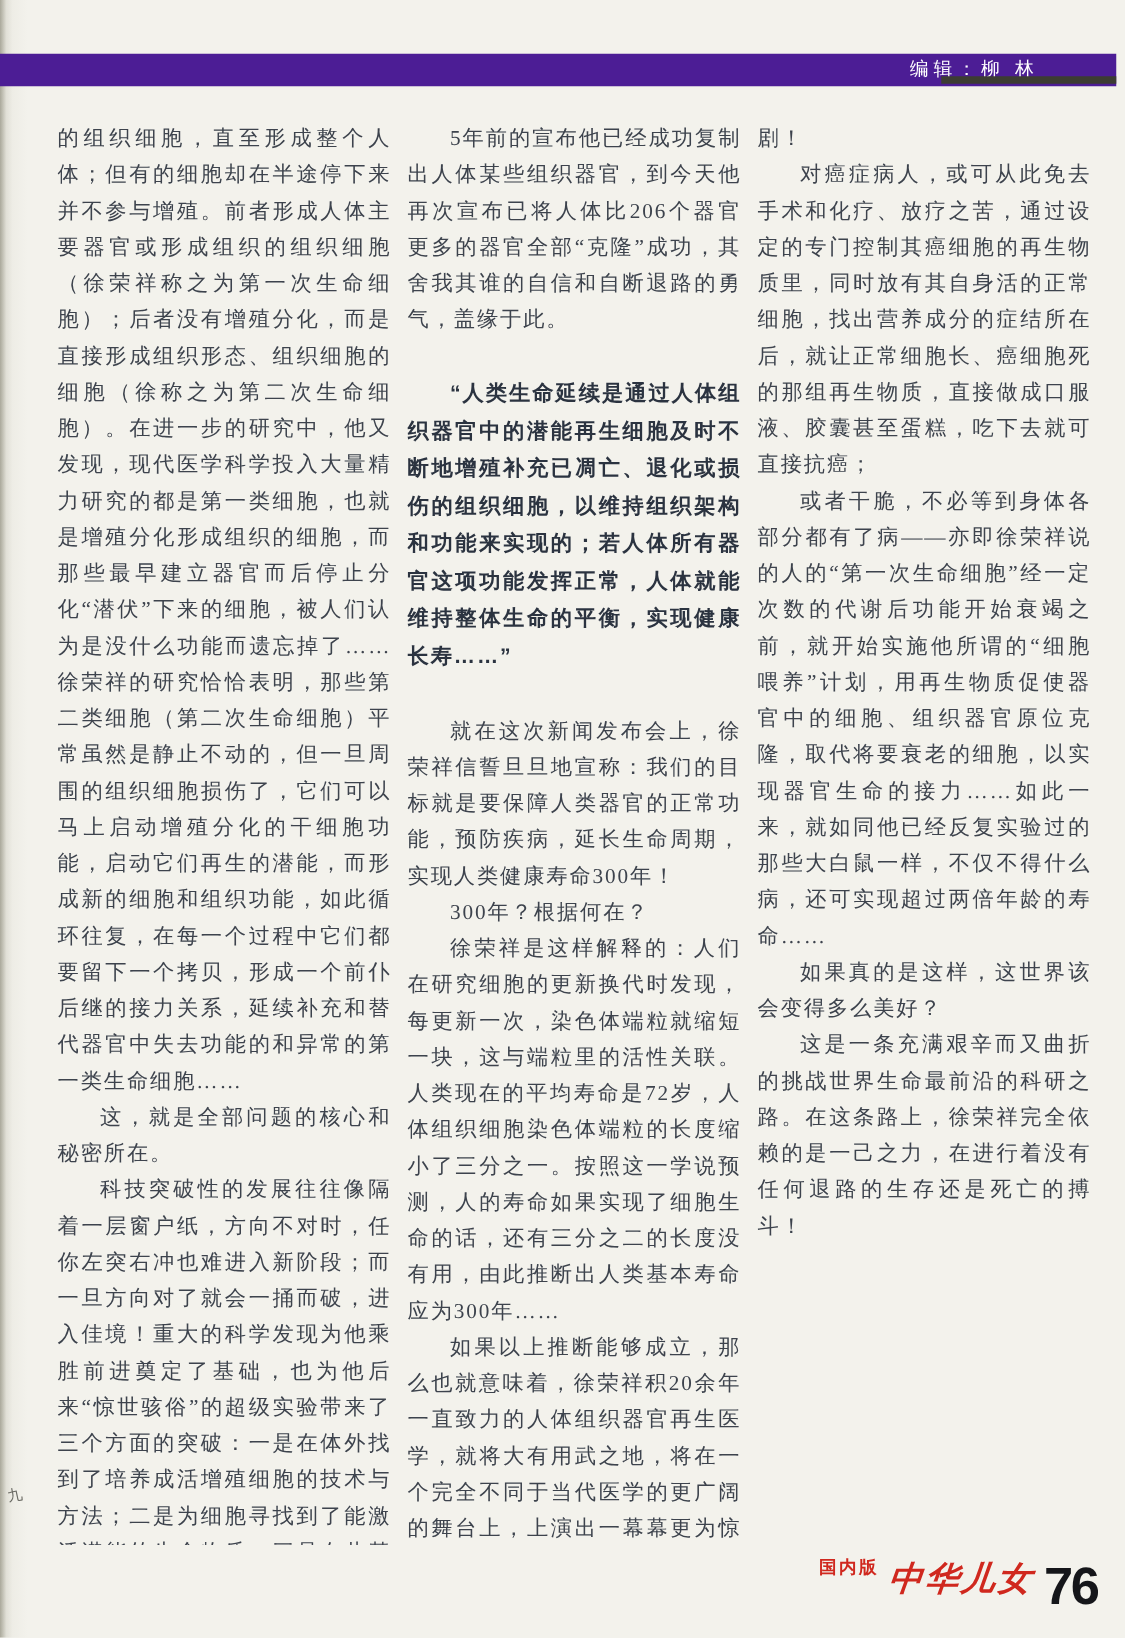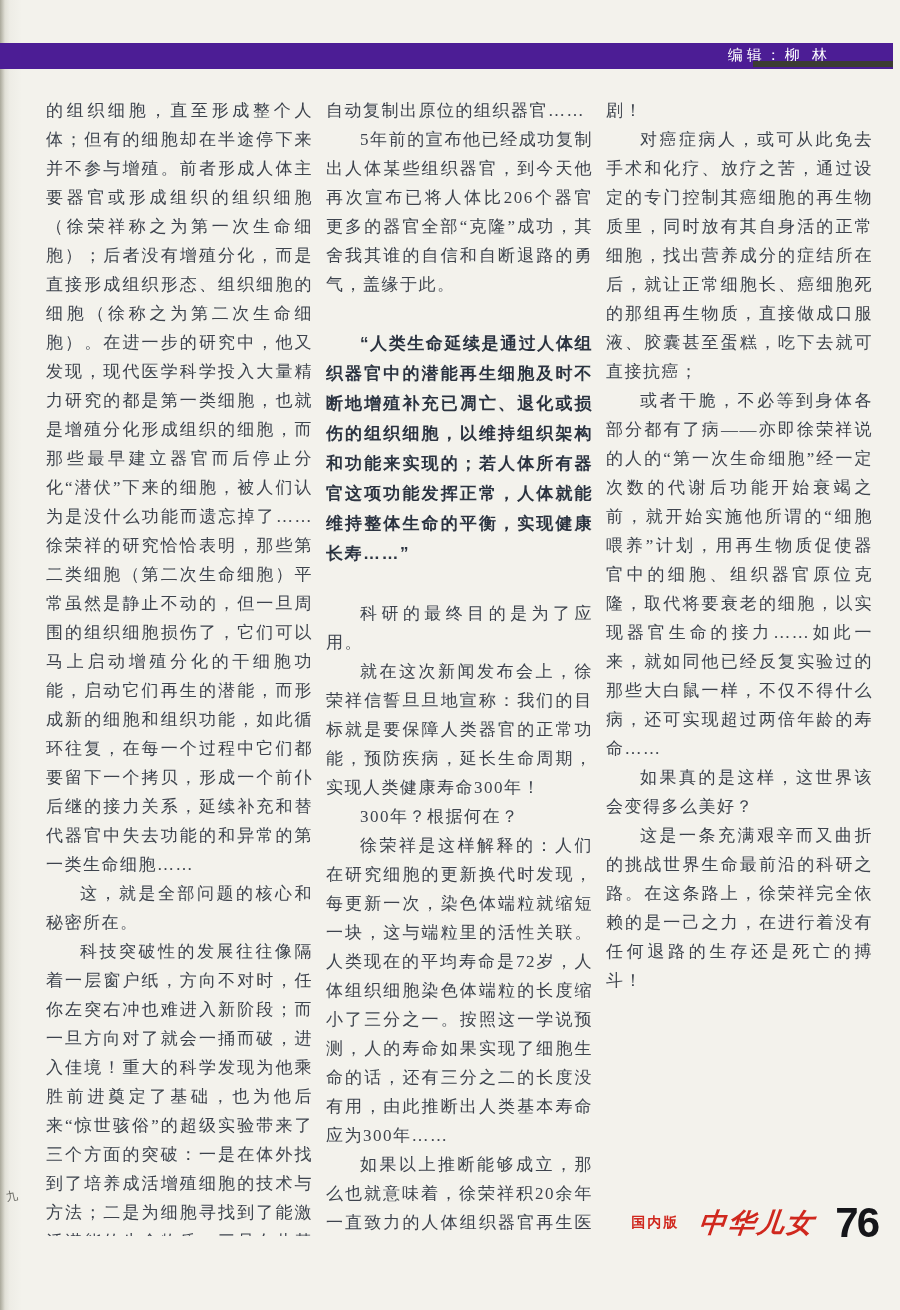--- a/index.html
+++ b/index.html
@@ -50,22 +50,22 @@
     line-height:30px;
   }
   .col p.gap{margin-top:30px;}
   .col p.gap-after{margin-bottom:30px;}
   .margin-mark{
     position:absolute;left:6px;top:1188px;
     font-size:12px;color:#6a6a64;
     transform:rotate(-12deg);
   }
   .footer{
-    position:absolute;right:22px;top:1199px;
-    display:flex;align-items:center;gap:20px;
+    position:absolute;right:22px;top:1245px;
+    display:flex;align-items:flex-start;gap:8px;
   }
   .edition-label{
     color:#d0281e;font-weight:bold;
     font-family:"Liberation Sans", sans-serif;
     font-size:14px;letter-spacing:2px;
   }
   .magazine-logo{
     color:#d0281e;
     font-size:27px;
     font-style:italic;
@@ -91,24 +91,22 @@
   <div class="header-underline"></div>
 </div>
 
 <div class="columns">
   <div class="col">
       <p class="">的组织细胞，直至形成整个人体；但有的细胞却在半途停下来并不参与增殖。前者形成人体主要器官或形成组织的组织细胞（徐荣祥称之为第一次生命细胞）；后者没有增殖分化，而是直接形成组织形态、组织细胞的细胞（徐称之为第二次生命细胞）。在进一步的研究中，他又发现，现代医学科学投入大量精力研究的都是第一类细胞，也就是增殖分化形成组织的细胞，而那些最早建立器官而后停止分化“潜伏”下来的细胞，被人们认为是没什么功能而遗忘掉了……徐荣祥的研究恰恰表明，那些第二类细胞（第二次生命细胞）平常虽然是静止不动的，但一旦周围的组织细胞损伤了，它们可以马上启动增殖分化的干细胞功能，启动它们再生的潜能，而形成新的细胞和组织功能，如此循环往复，在每一个过程中它们都要留下一个拷贝，形成一个前仆后继的接力关系，延续补充和替代器官中失去功能的和异常的第一类生命细胞……</p>
       <p class="indent">这，就是全部问题的核心和秘密所在。</p>
       <p class="indent">科技突破性的发展往往像隔着一层窗户纸，方向不对时，任你左突右冲也难进入新阶段；而一旦方向对了就会一捅而破，进入佳境！重大的科学发现为他乘胜前进奠定了基础，也为他后来“惊世骇俗”的超级实验带来了三个方面的突破：一是在体外找到了培养成活增殖细胞的技术与方法；二是为细胞寻找到了能激活潜能的生命物质；三是在此基础上设定出符合生命规律的程序——让原位的组织细胞在体外按照他设定的程序，按照细胞的遗传特性，</p>
     </div>
   <div class="col">
-      <p class="">自动复制出原位的组织器官……</p>
       <p class="indent">5年前的宣布他已经成功复制出人体某些组织器官，到今天他再次宣布已将人体比206个器官更多的器官全部“克隆”成功，其舍我其谁的自信和自断退路的勇气，盖缘于此。</p>
       <p class="indent quote gap gap-after">“人类生命延续是通过人体组织器官中的潜能再生细胞及时不断地增殖补充已凋亡、退化或损伤的组织细胞，以维持组织架构和功能来实现的；若人体所有器官这项功能发挥正常，人体就能维持整体生命的平衡，实现健康长寿……”</p>
-      <p class="indent">科研的最终目的是为了应用。</p>
       <p class="indent">就在这次新闻发布会上，徐荣祥信誓旦旦地宣称：我们的目标就是要保障人类器官的正常功能，预防疾病，延长生命周期，实现人类健康寿命300年！</p>
       <p class="indent">300年？根据何在？</p>
       <p class="indent">徐荣祥是这样解释的：人们在研究细胞的更新换代时发现，每更新一次，染色体端粒就缩短一块，这与端粒里的活性关联。人类现在的平均寿命是72岁，人体组织细胞染色体端粒的长度缩小了三分之一。按照这一学说预测，人的寿命如果实现了细胞生命的话，还有三分之二的长度没有用，由此推断出人类基本寿命应为300年……</p>
       <p class="indent">如果以上推断能够成立，那么也就意味着，徐荣祥积20余年一直致力的人体组织器官再生医学，就将大有用武之地，将在一个完全不同于当代医学的更广阔的舞台上，上演出一幕幕更为惊世骇俗的传奇活</p>
     </div>
   <div class="col">
       <p class="">剧！</p>
       <p class="indent">对癌症病人，或可从此免去手术和化疗、放疗之苦，通过设定的专门控制其癌细胞的再生物质里，同时放有其自身活的正常细胞，找出营养成分的症结所在后，就让正常细胞长、癌细胞死的那组再生物质，直接做成口服液、胶囊甚至蛋糕，吃下去就可直接抗癌；</p>
       <p class="indent">或者干脆，不必等到身体各部分都有了病——亦即徐荣祥说的人的“第一次生命细胞”经一定次数的代谢后功能开始衰竭之前，就开始实施他所谓的“细胞喂养”计划，用再生物质促使器官中的细胞、组织器官原位克隆，取代将要衰老的细胞，以实现器官生命的接力……如此一来，就如同他已经反复实验过的那些大白鼠一样，不仅不得什么病，还可实现超过两倍年龄的寿命……</p>
       <p class="indent">如果真的是这样，这世界该会变得多么美好？</p>

